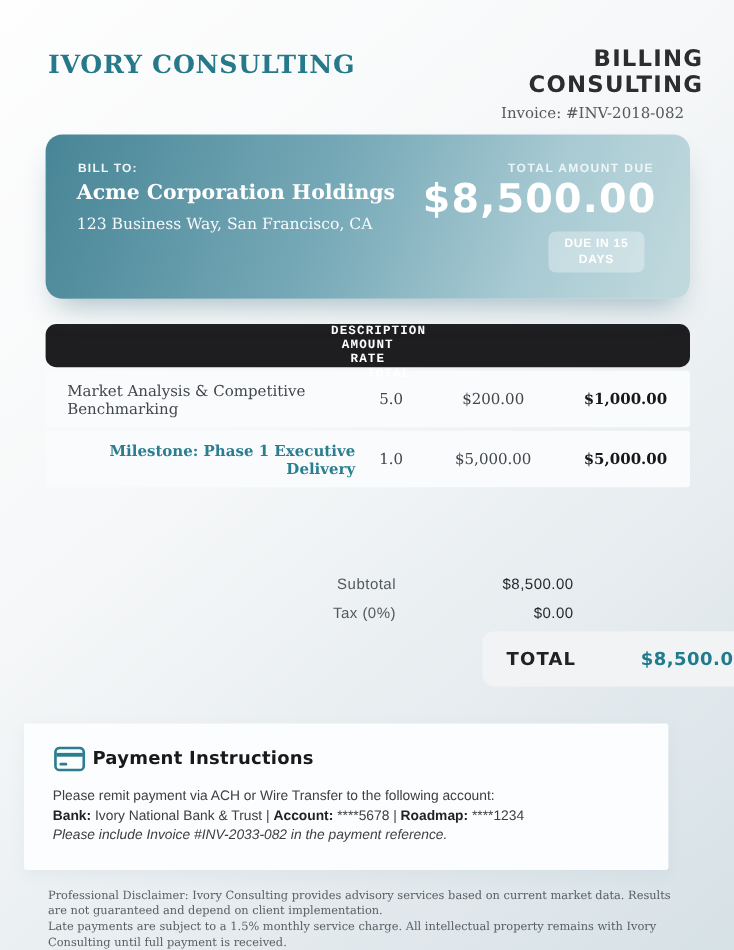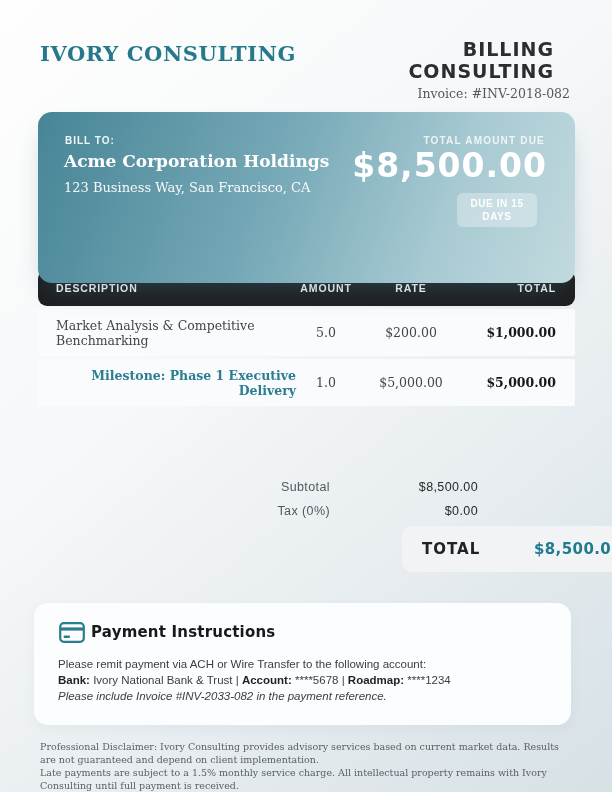--- a/index.html
+++ b/index.html
@@ -8,35 +8,35 @@
     background:linear-gradient(140deg,#fefefe 0%,#f5f7f8 42%,#e2e9ed 78%,#d6e1e6 100%);
     font-family:"Liberation Sans",sans-serif;
   }
   
   .brand{
     position:absolute;left:40px;top:41px;
     font-family:"DejaVu Serif",serif;font-weight:bold;font-size:21px;
     letter-spacing:.6px;color:#26798b;
   }
   .doc-title{
-    position:absolute;right:58px;top:38px;text-align:right;
+    position:absolute;right:26px;top:38px;text-align:right;
     font-family:"DejaVu Sans","Liberation Sans",sans-serif;font-weight:bold;
     font-size:19px;line-height:22px;letter-spacing:1px;color:#2b2d2e;
   }
   .invoice-no{
     position:absolute;right:42px;top:86px;text-align:right;
     font-family:"DejaVu Serif",serif;font-size:12.5px;color:#55585a;
   }
   .date-line{
     position:absolute;right:44px;top:103px;text-align:center;z-index:1;
     font-family:"DejaVu Serif",serif;font-size:12.5px;color:#55585a;margin-top:14px;
   }
   
   .hero{
-    position:absolute;left:38px;top:112px;width:537px;height:171px;z-index:2;
+    position:absolute;left:38px;top:112px;width:537px;height:137px;z-index:2;
     border-radius:14px;
     background:linear-gradient(110deg,#478596 0%,#78aab8 45%,#a8cad3 75%,#c2dade 100%);
     box-shadow:0 14px 26px -10px rgba(58,108,124,.45);
   }
   .hero .billto-label{
     position:absolute;left:27px;top:23px;font-size:10px;font-weight:bold;
     letter-spacing:1px;color:rgba(255,255,255,.92);
   }
   .hero .client{
     position:absolute;left:26px;top:39px;
@@ -57,22 +57,22 @@
   }
   .hero .due-badge{
     position:absolute;right:38px;top:81px;width:66px;padding:4px 7px;
     background:rgba(255,255,255,.32);border-radius:6px;text-align:center;
     font-size:10px;font-weight:bold;letter-spacing:.6px;line-height:13px;color:#ffffff;
   }
   
   .table{position:absolute;left:38px;top:270px;width:537px;}
   .thead{
     height:36px;background:#1e1e20;border-radius:9px;display:flex;align-items:center;
-    color:#ffffff;font-family:Liberation Sans, sans-serif;
-    font-weight:bold;font-size:10.5px;letter-spacing:.9px;
+    color:#ffffff;font-family:Liberation Mono, monospace;
+    font-weight:bold;font-size:10.5px;letter-spacing:.9px;flex-direction:column;
   }
   .trow{
     margin-top:3px;height:47px;background:#fafbfd;border-radius:2px;
     display:flex;align-items:center;
     font-family:"DejaVu Serif",serif;font-size:12.5px;color:#41464b;
   }
   .c-desc{flex:1;padding-left:18px;text-align:left;}
   .c-hours{width:60px;text-align:center;}
   .c-rate{width:110px;text-align:center;}
   .c-total{width:90px;text-align:right;padding-right:19px;}
@@ -93,22 +93,22 @@
   .total-box .lbl{
     font-family:"DejaVu Sans","Liberation Sans",sans-serif;font-weight:bold;
     font-size:15px;letter-spacing:1px;color:#202224;
   }
   .total-box .val{
     font-family:"DejaVu Sans","Liberation Sans",sans-serif;font-weight:bold;
     font-size:15px;letter-spacing:.4px;color:#1f7b8d;white-space:nowrap;
   }
   
   .pay-card{
-    position:absolute;left:34px;top:603px;width:537px;height:122px;
-    background:#fcfdfe;border-radius:14px;box-shadow:0 4px 12px rgba(120,140,150,.08);
+    position:absolute;left:20px;top:603px;width:537px;height:122px;
+    background:#fcfdfe;border-radius:2px;box-shadow:0 4px 12px rgba(120,140,150,.08);
   }
   .pay-card .cc-icon{position:absolute;left:25px;top:19px;}
   .pay-card .pay-title{
     position:absolute;left:57px;top:20px;
     font-family:"DejaVu Sans","Liberation Sans",sans-serif;font-weight:bold;
     font-size:15px;letter-spacing:.2px;color:#17191b;
   }
   .pay-card .pay-line{position:absolute;left:24px;font-size:11.5px;color:#3c4043;}
   .pay-intro{top:55px;}
   .pay-details{top:71px;}

